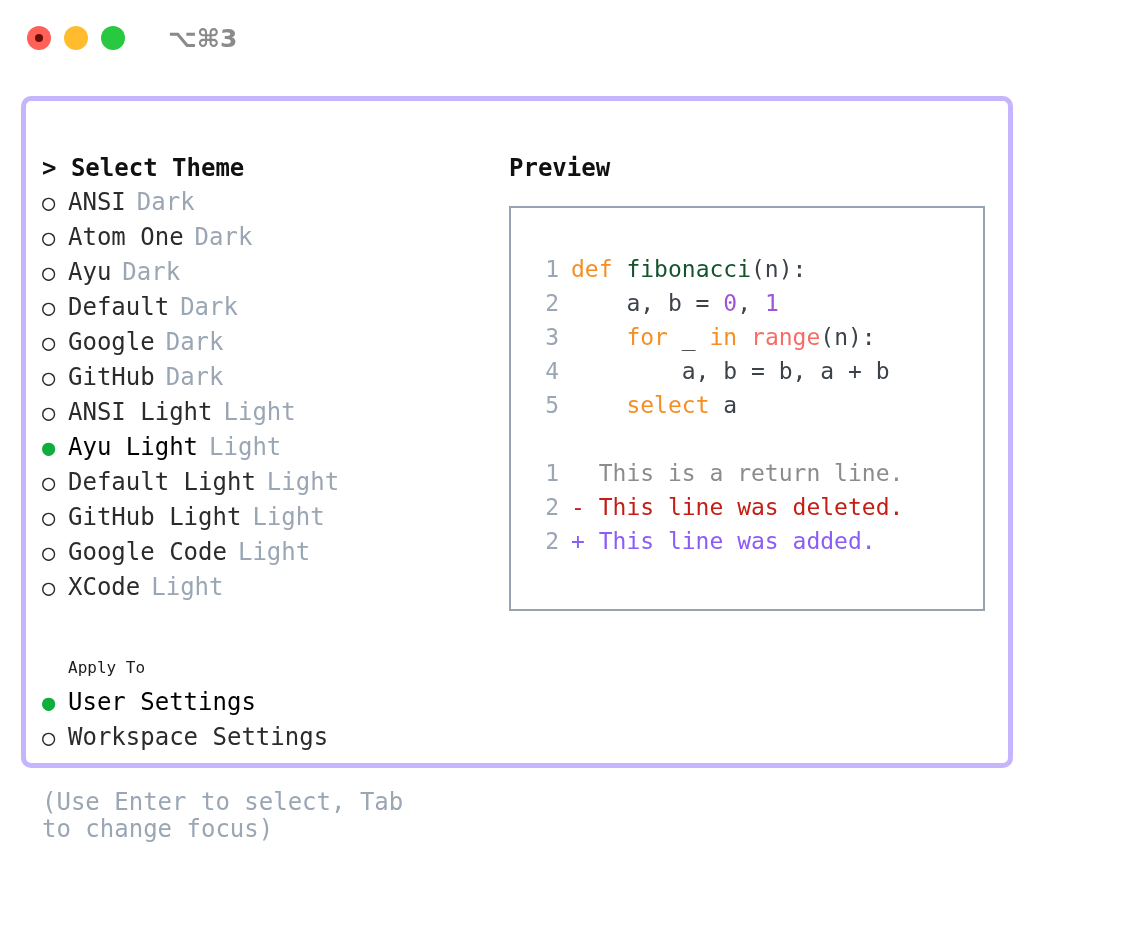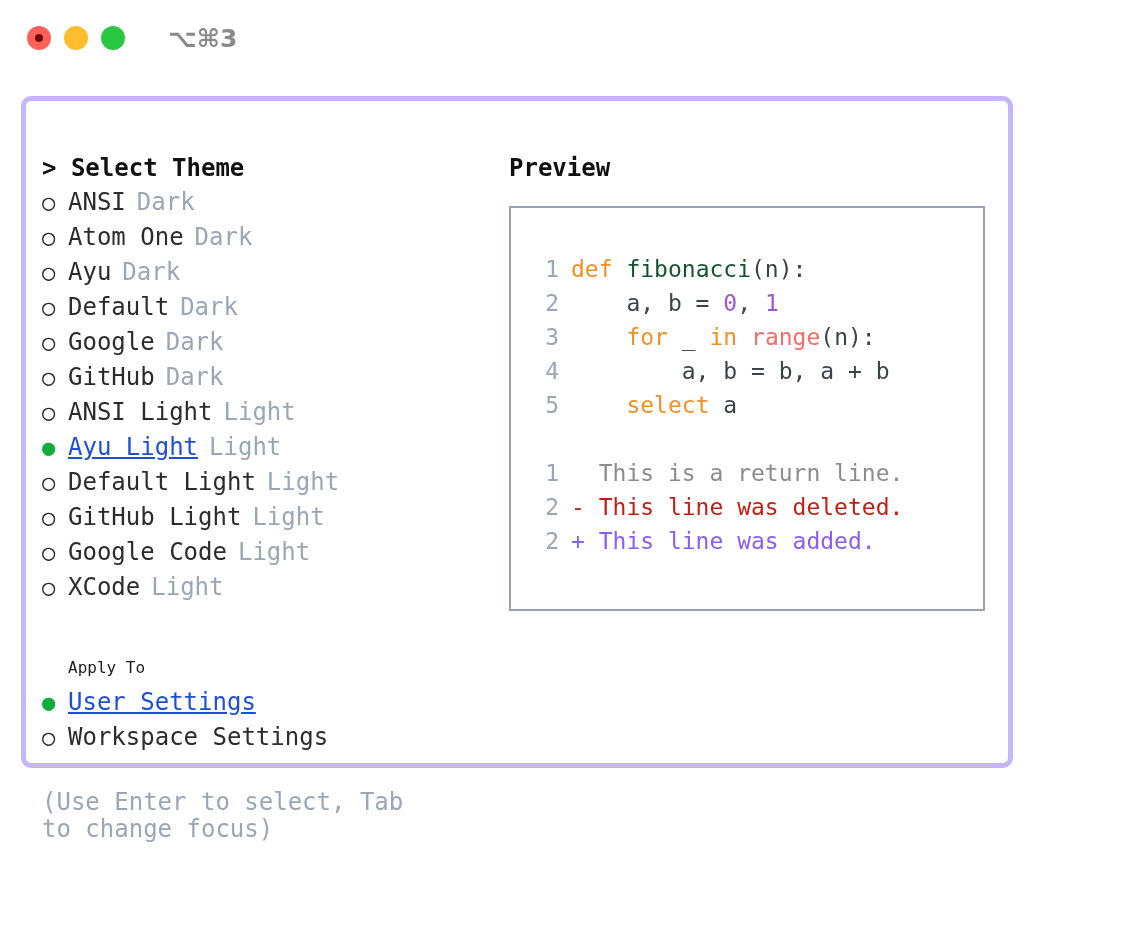--- a/index.html
+++ b/index.html
@@ -110,21 +110,21 @@
     white-space: pre;
   }
   .opt-marker {
     width: 26px;
     flex: 0 0 26px;
     color: #2b2b2b;
     font-size: 22px;
   }
   .opt-marker.sel { color: #0fad3c; }
   .opt-label { color: #2b2b2b; }
-  .opt-label.sel { color: #1d4ed8; text-decoration: underline; }
+  .opt-label.sel { color: #000000; }
   .opt-variant {
     color: #9aa6b4;
     margin-left: 11px;
   }
 
   .section-head {
     font-size: 16px;
     color: #1c1c1c;
     line-height: 34px;
     padding-left: 26px;

